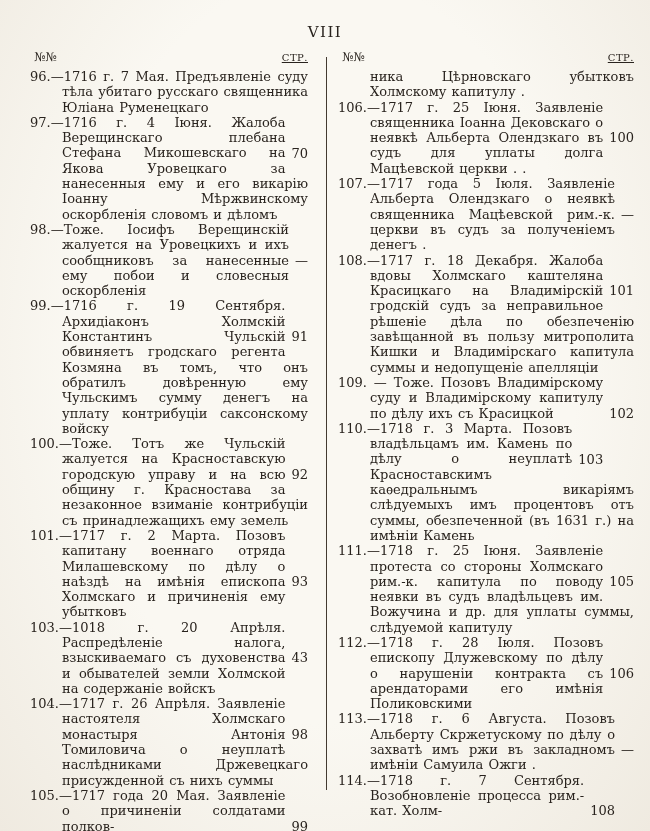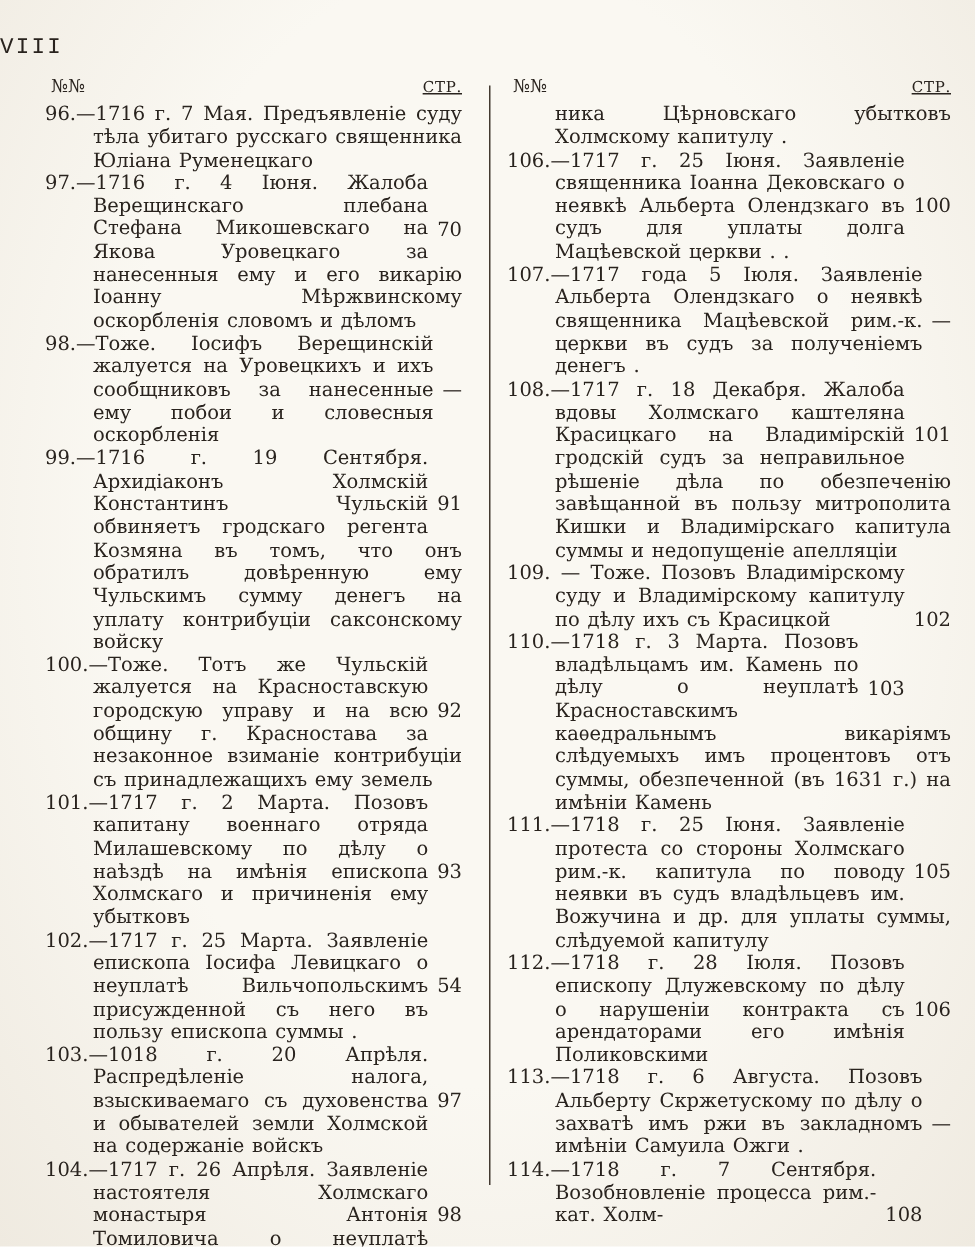--- a/index.html
+++ b/index.html
@@ -6,21 +6,21 @@
   body {
     width: 650px; height: 831px;
     background: radial-gradient(ellipse at 50% 42%, #faf8f2 55%, #efeae0 100%);
     color: #29231e;
     font-family: "DejaVu Serif", serif;
     position: relative;
     overflow: hidden;
   }
   .folio {
     position: absolute; top: 23px; left: 0; width: 100%;
-    font-size: 15px; letter-spacing: 1.5px; font-family: Liberation Mono, monospace;
+    text-align: center; font-size: 15px; letter-spacing: 1.5px;
   }
   .columns {
     position: absolute; top: 50px; left: 30px;
     display: flex;
   }
   .col-left  { width: 278px; margin-right: 20px; }
   .col-right { width: 296px; margin-left: 10px; }
   .divider {
     position: absolute; top: 57px; left: 326px;
     width: 1px; height: 733px;
@@ -61,23 +61,22 @@
   <p class="entry"><span class="etext">96.—1716 г. 7 Мая. Предъявленіе суду тѣла убитаго русскаго священника Юліана Руменецкаго</span><span class="pg">70</span></p>
 
   <p class="entry"><span class="etext">97.—1716 г. 4 Іюня. Жалоба Верещинскаго плебана Стефана Микошевскаго на Якова Уровецкаго за нанесенныя ему и его викарію Іоанну Мѣржвинскому оскорбленія словомъ и дѣломъ</span><span class="pg">—</span></p>
 
   <p class="entry"><span class="etext">98.—Тоже. Іосифъ Верещинскій жалуется на Уровецкихъ и ихъ сообщниковъ за нанесенные ему побои и словесныя оскорбленія</span><span class="pg">91</span></p>
 
   <p class="entry"><span class="etext">99.—1716 г. 19 Сентября. Архидіаконъ Холмскій Константинъ Чульскій обвиняетъ гродскаго регента Козмяна въ томъ, что онъ обратилъ довѣренную ему Чульскимъ сумму денегъ на уплату контрибуціи саксонскому войску</span><span class="pg">92</span></p>
 
   <p class="entry"><span class="etext">100.—Тоже. Тотъ же Чульскій жалуется на Красноставскую городскую управу и на всю общину г. Красностава за незаконное взиманіе контрибуціи съ принадлежащихъ ему земель</span><span class="pg">93</span></p>
 
-  <p class="entry"><span class="etext">101.—1717 г. 2 Марта. Позовъ капитану военнаго отряда Милашевскому по дѣлу о наѣздѣ на имѣнія епископа Холмскаго и причиненія ему убытковъ</span><span class="pg">54</span></p>
+  <p class="entry"><span class="etext">101.—1717 г. 2 Марта. Позовъ капитану военнаго отряда Милашевскому по дѣлу о наѣздѣ на имѣнія епископа Холмскаго и причиненія ему убытковъ</span><span class="pg">43</span></p>
 
-  <p class="entry"><span class="etext">102.—1717 г. 25 Марта. Заявленіе епископа Іосифа Левицкаго о неуплатѣ Вильчопольскимъ присужденной съ него въ пользу епископа суммы .</span><span class="pg">97</span></p>
 
   <p class="entry"><span class="etext">103.—1018 г. 20 Апрѣля. Распредѣленіе налога, взыскиваемаго съ духовенства и обывателей земли Холмской на содержаніе войскъ</span><span class="pg">98</span></p>
 
   <p class="entry"><span class="etext">104.—1717 г. 26 Апрѣля. Заявленіе настоятеля Холмскаго монастыря Антонія Томиловича о неуплатѣ наслѣдниками Држевецкаго присужденной съ нихъ суммы</span><span class="pg">99</span></p>
 
   <p class="entry"><span class="etext">105.—1717 года 20 Мая. Заявленіе о причиненіи солдатами полков-</span></p>
 </div>
   </div>
   <div class="col-right">
     <div class="col-head">

